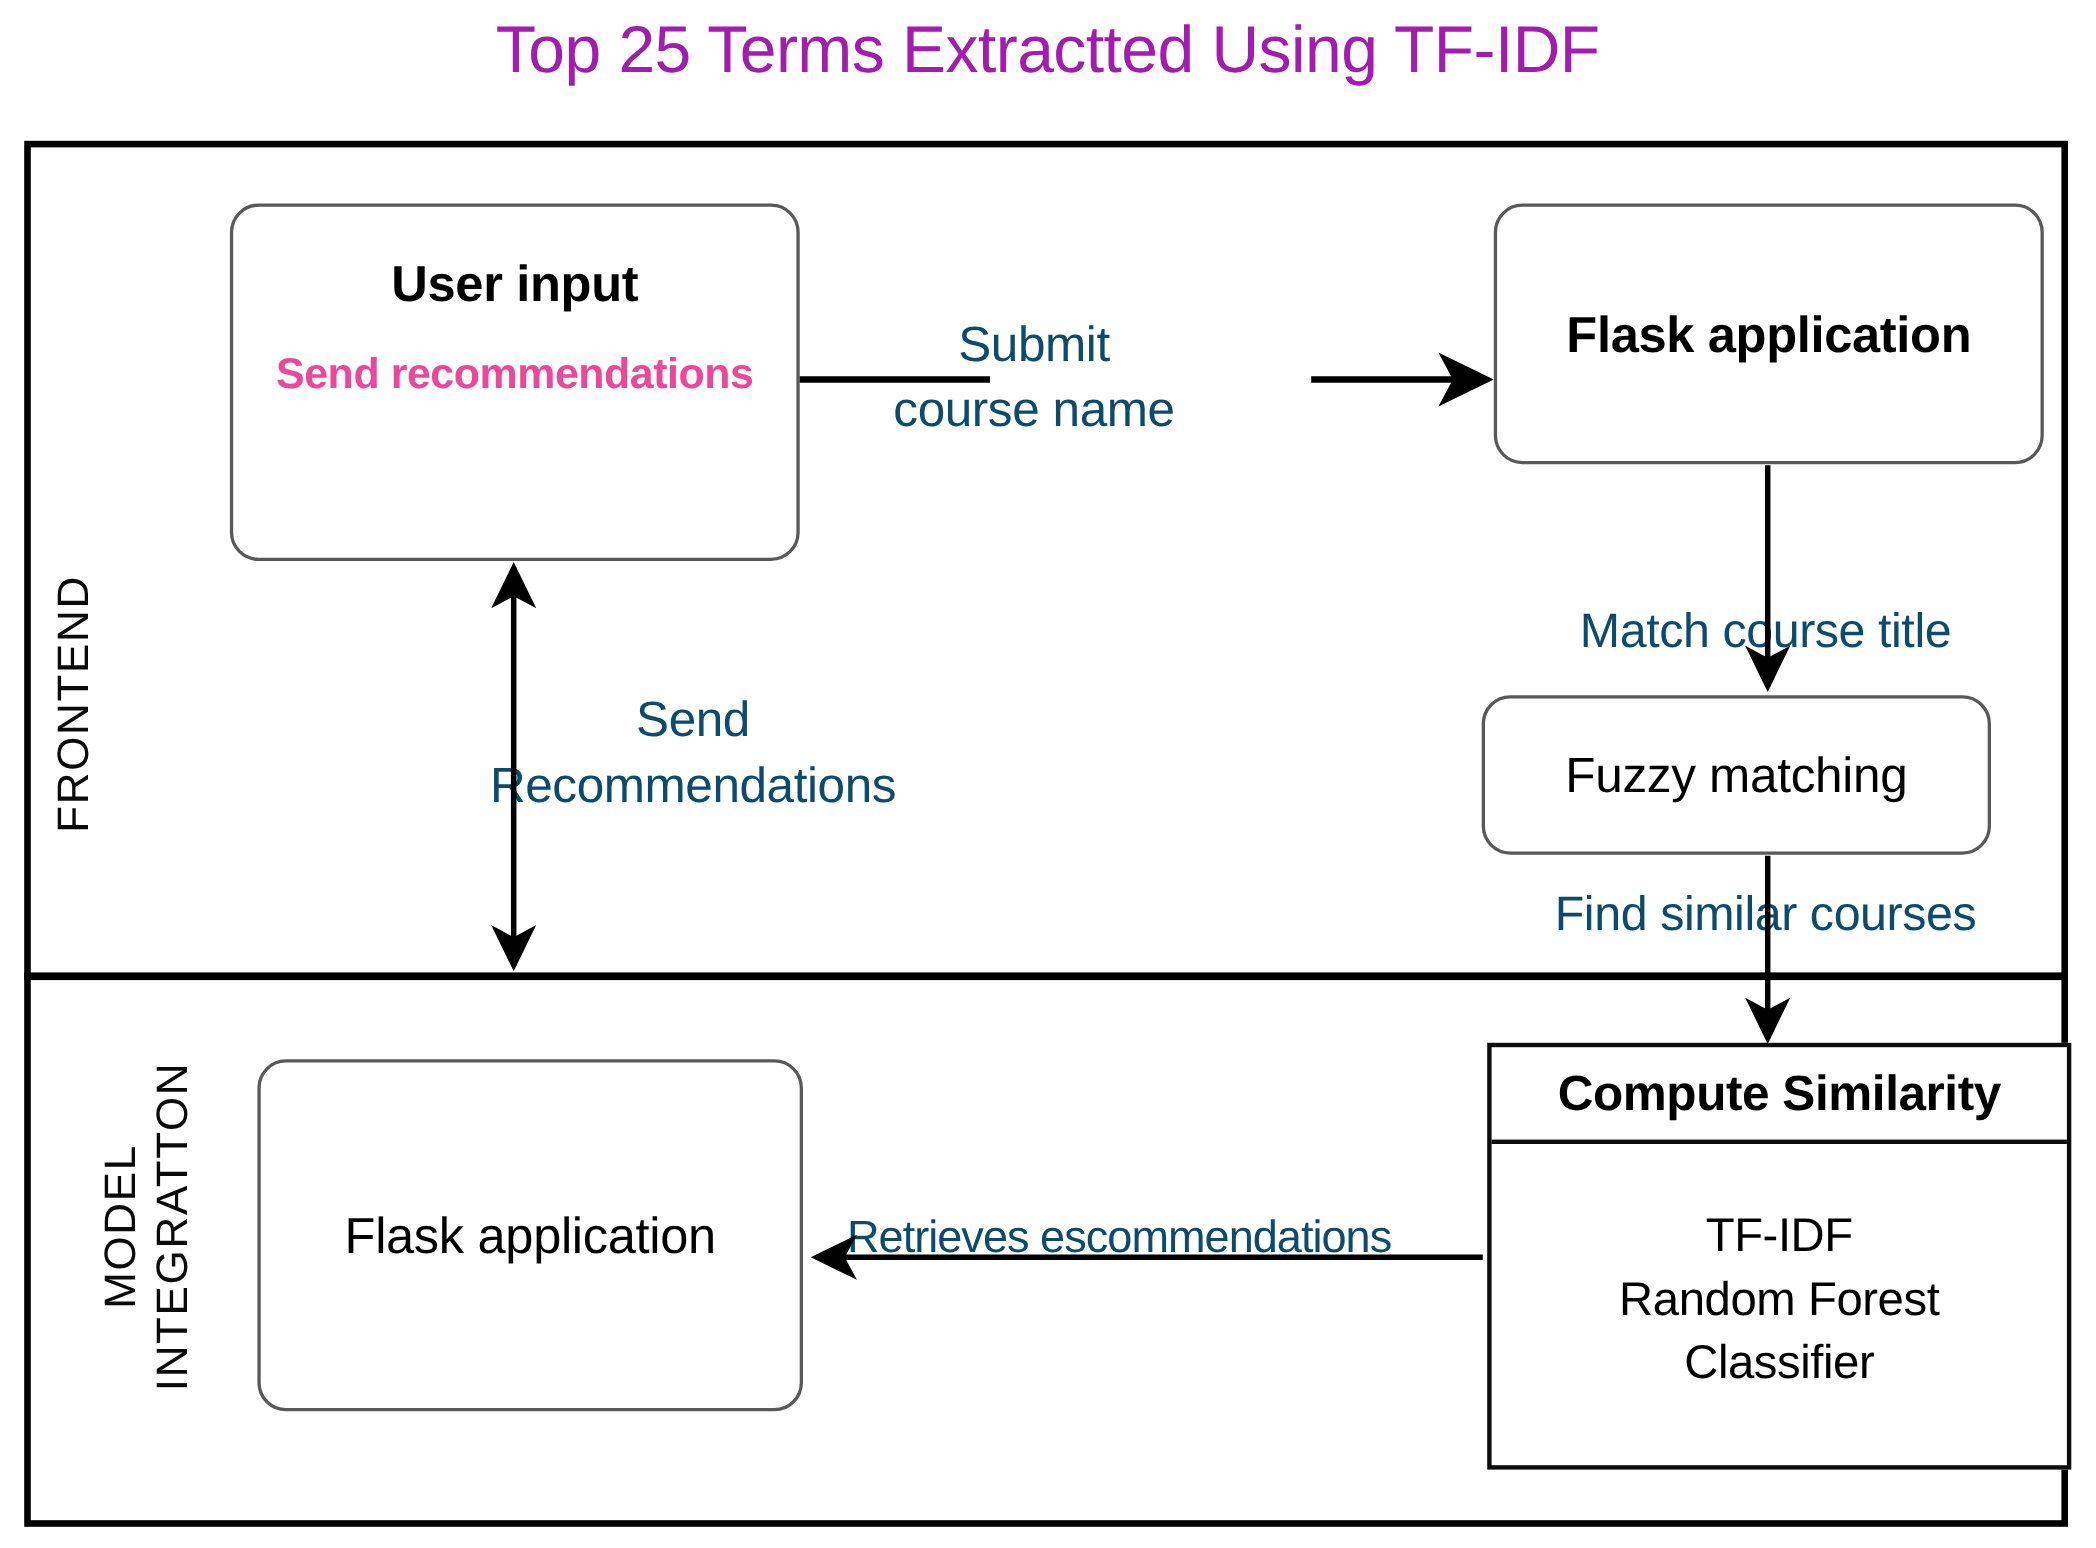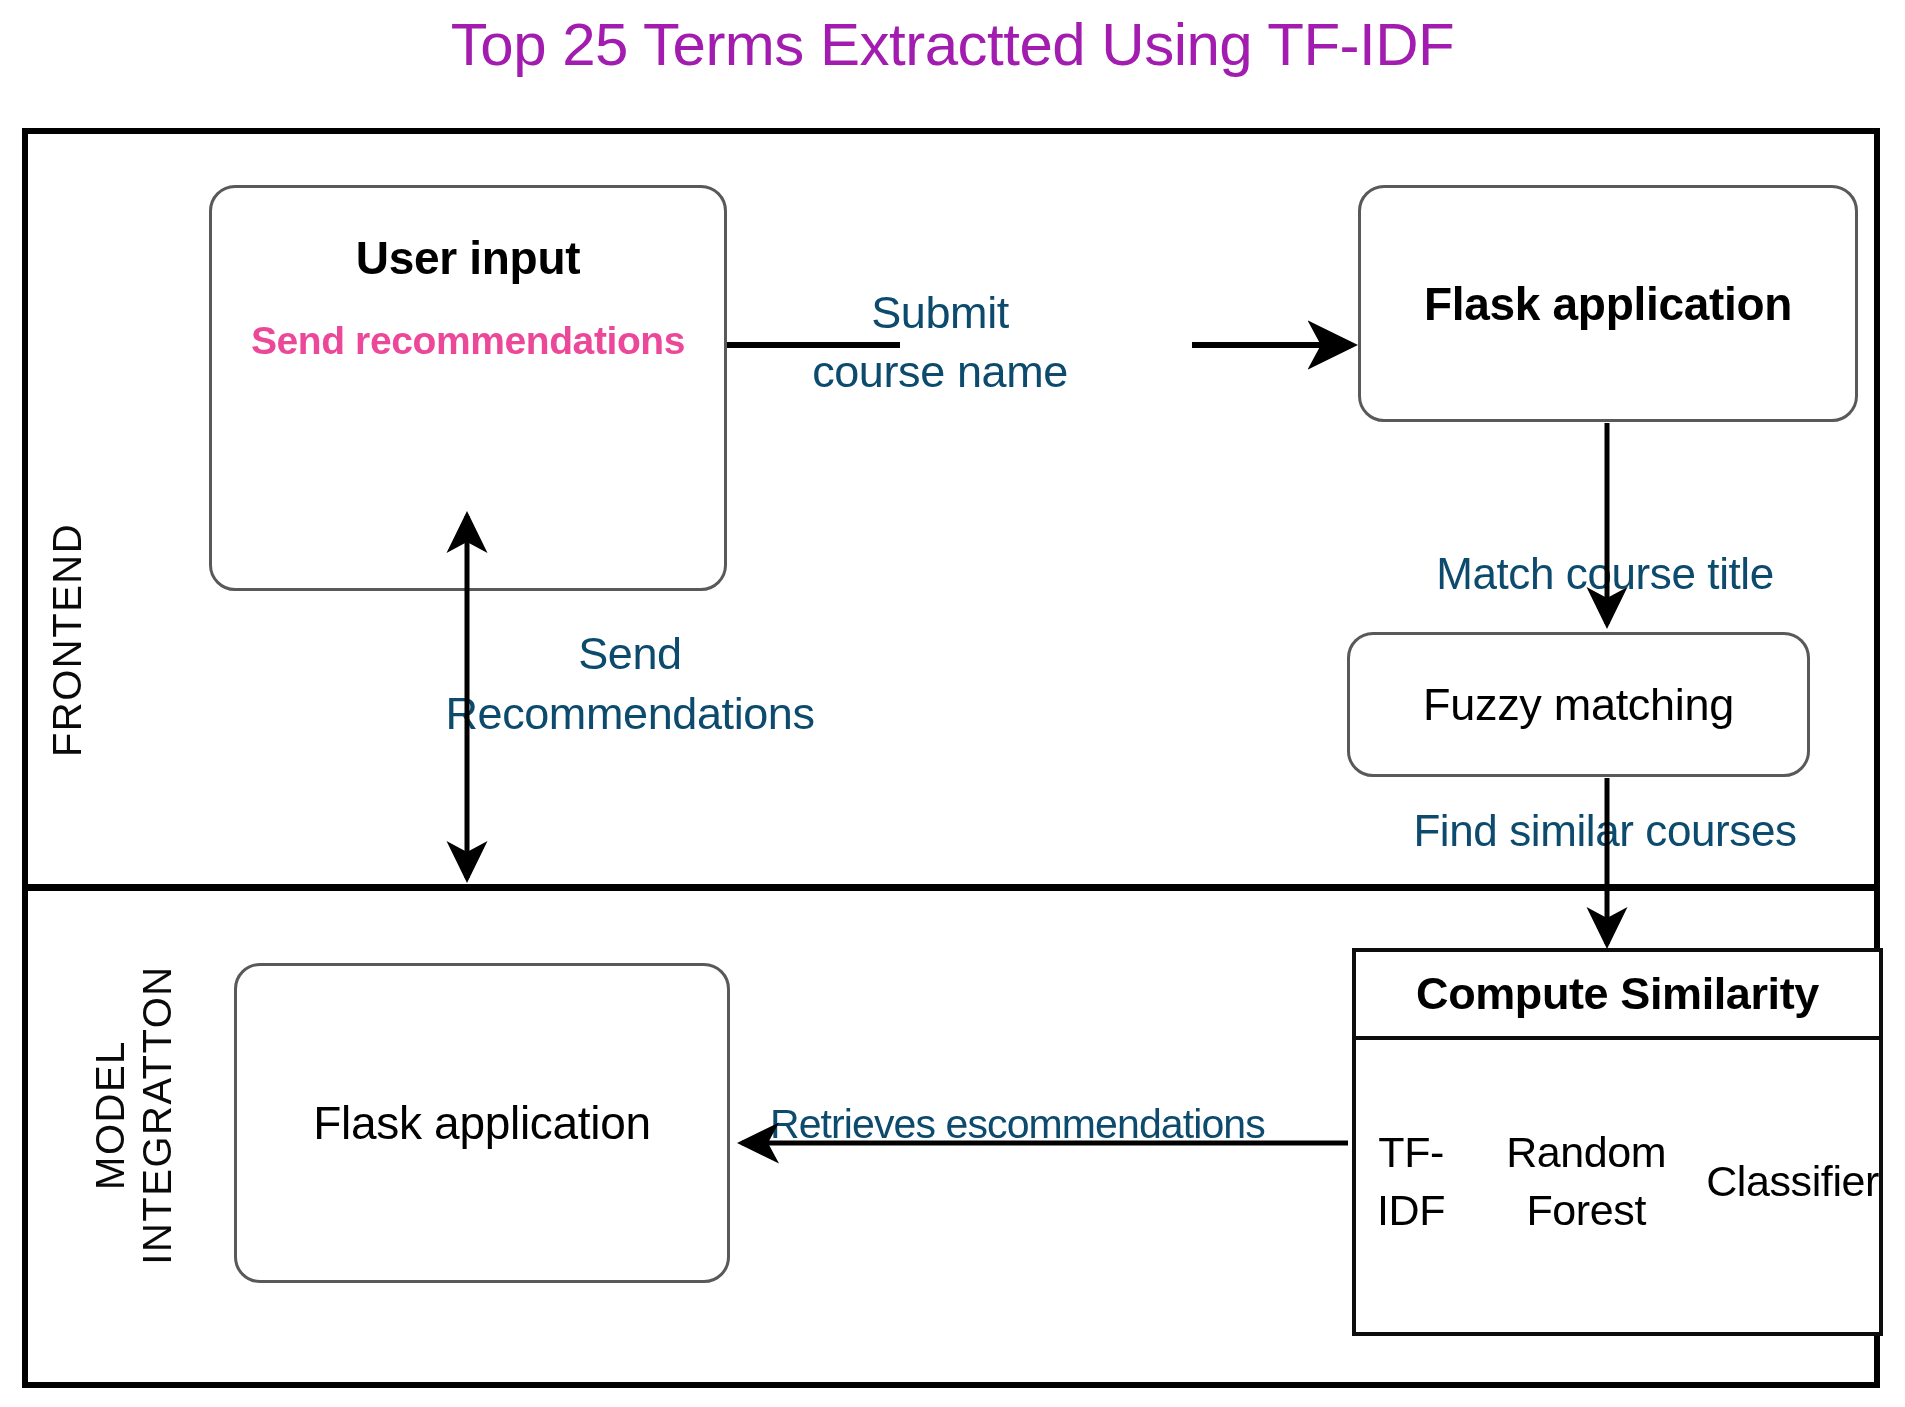--- a/index.html
+++ b/index.html
@@ -93,21 +93,21 @@
     display: flex;
     flex-direction: column;
     align-items: center;
     justify-content: center;
   }
 
   .node-user-input {
     left: 209px;
     top: 185px;
     width: 518px;
-    height: 406px;
+    height: 325px;
     padding-top: 16px;
     justify-content: flex-start;
   }
   .node-title {
     font-size: 46px;
     line-height: 56px;
     font-weight: 700;
     letter-spacing: -0.3px;
     margin-top: 26px;
     color: #000000;
@@ -197,21 +197,21 @@
     align-items: center;
     justify-content: center;
     font-size: 45px;
     font-weight: 700;
     letter-spacing: -0.4px;
     color: #000000;
   }
   .compute-body {
     flex: 1 1 auto;
     display: flex;
-    flex-direction: row;
+    flex-direction: column;
     align-items: center;
     justify-content: center;
     padding-bottom: 10px;
   }
   .compute-item {
     font-size: 43px;
     line-height: 58px;
     font-weight: 400;
     letter-spacing: -0.4px;
     color: #000000;

